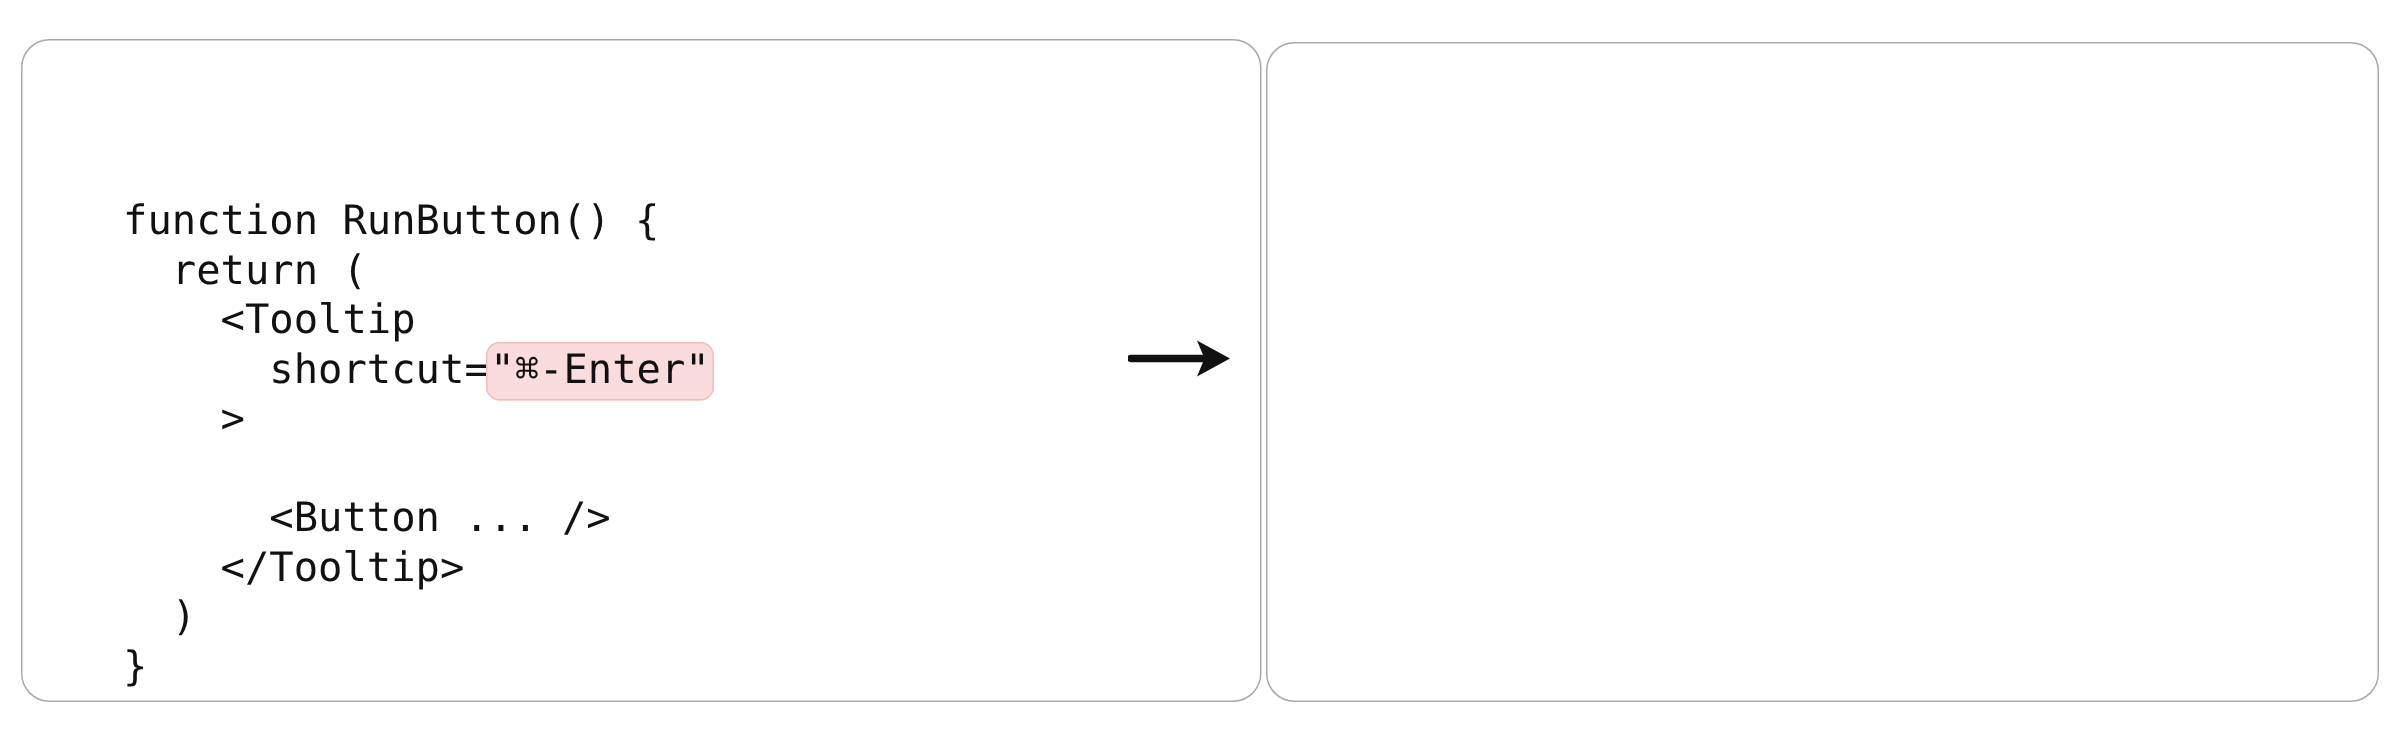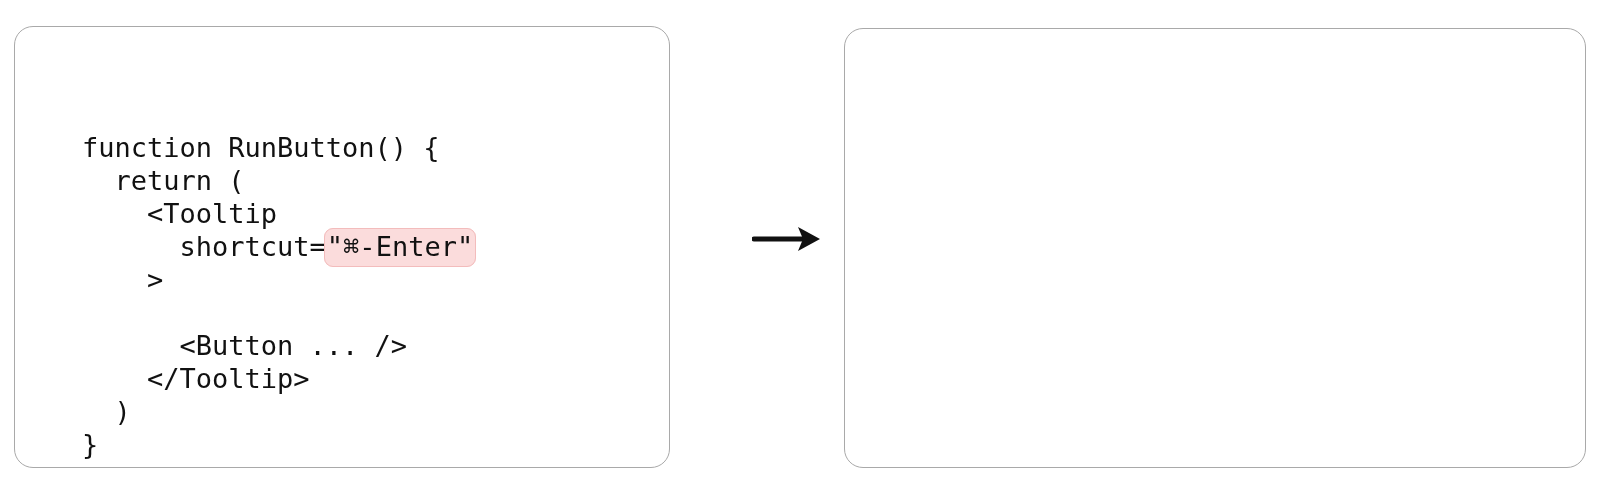--- a/index.html
+++ b/index.html
@@ -26,21 +26,21 @@
   .panel {
     position: absolute;
     box-sizing: border-box;
     background: #ffffff;
     border: 1.6px solid #a9a9a9;
     border-radius: 19px;
   }
   #panel-before {
     left: 14px;
     top: 26px;
-    width: 656px;
+    width: 827px;
     height: 442px;
   }
   #panel-after {
     left: 844px;
     top: 28px;
     width: 742px;
     height: 440px;
   }
 
   

